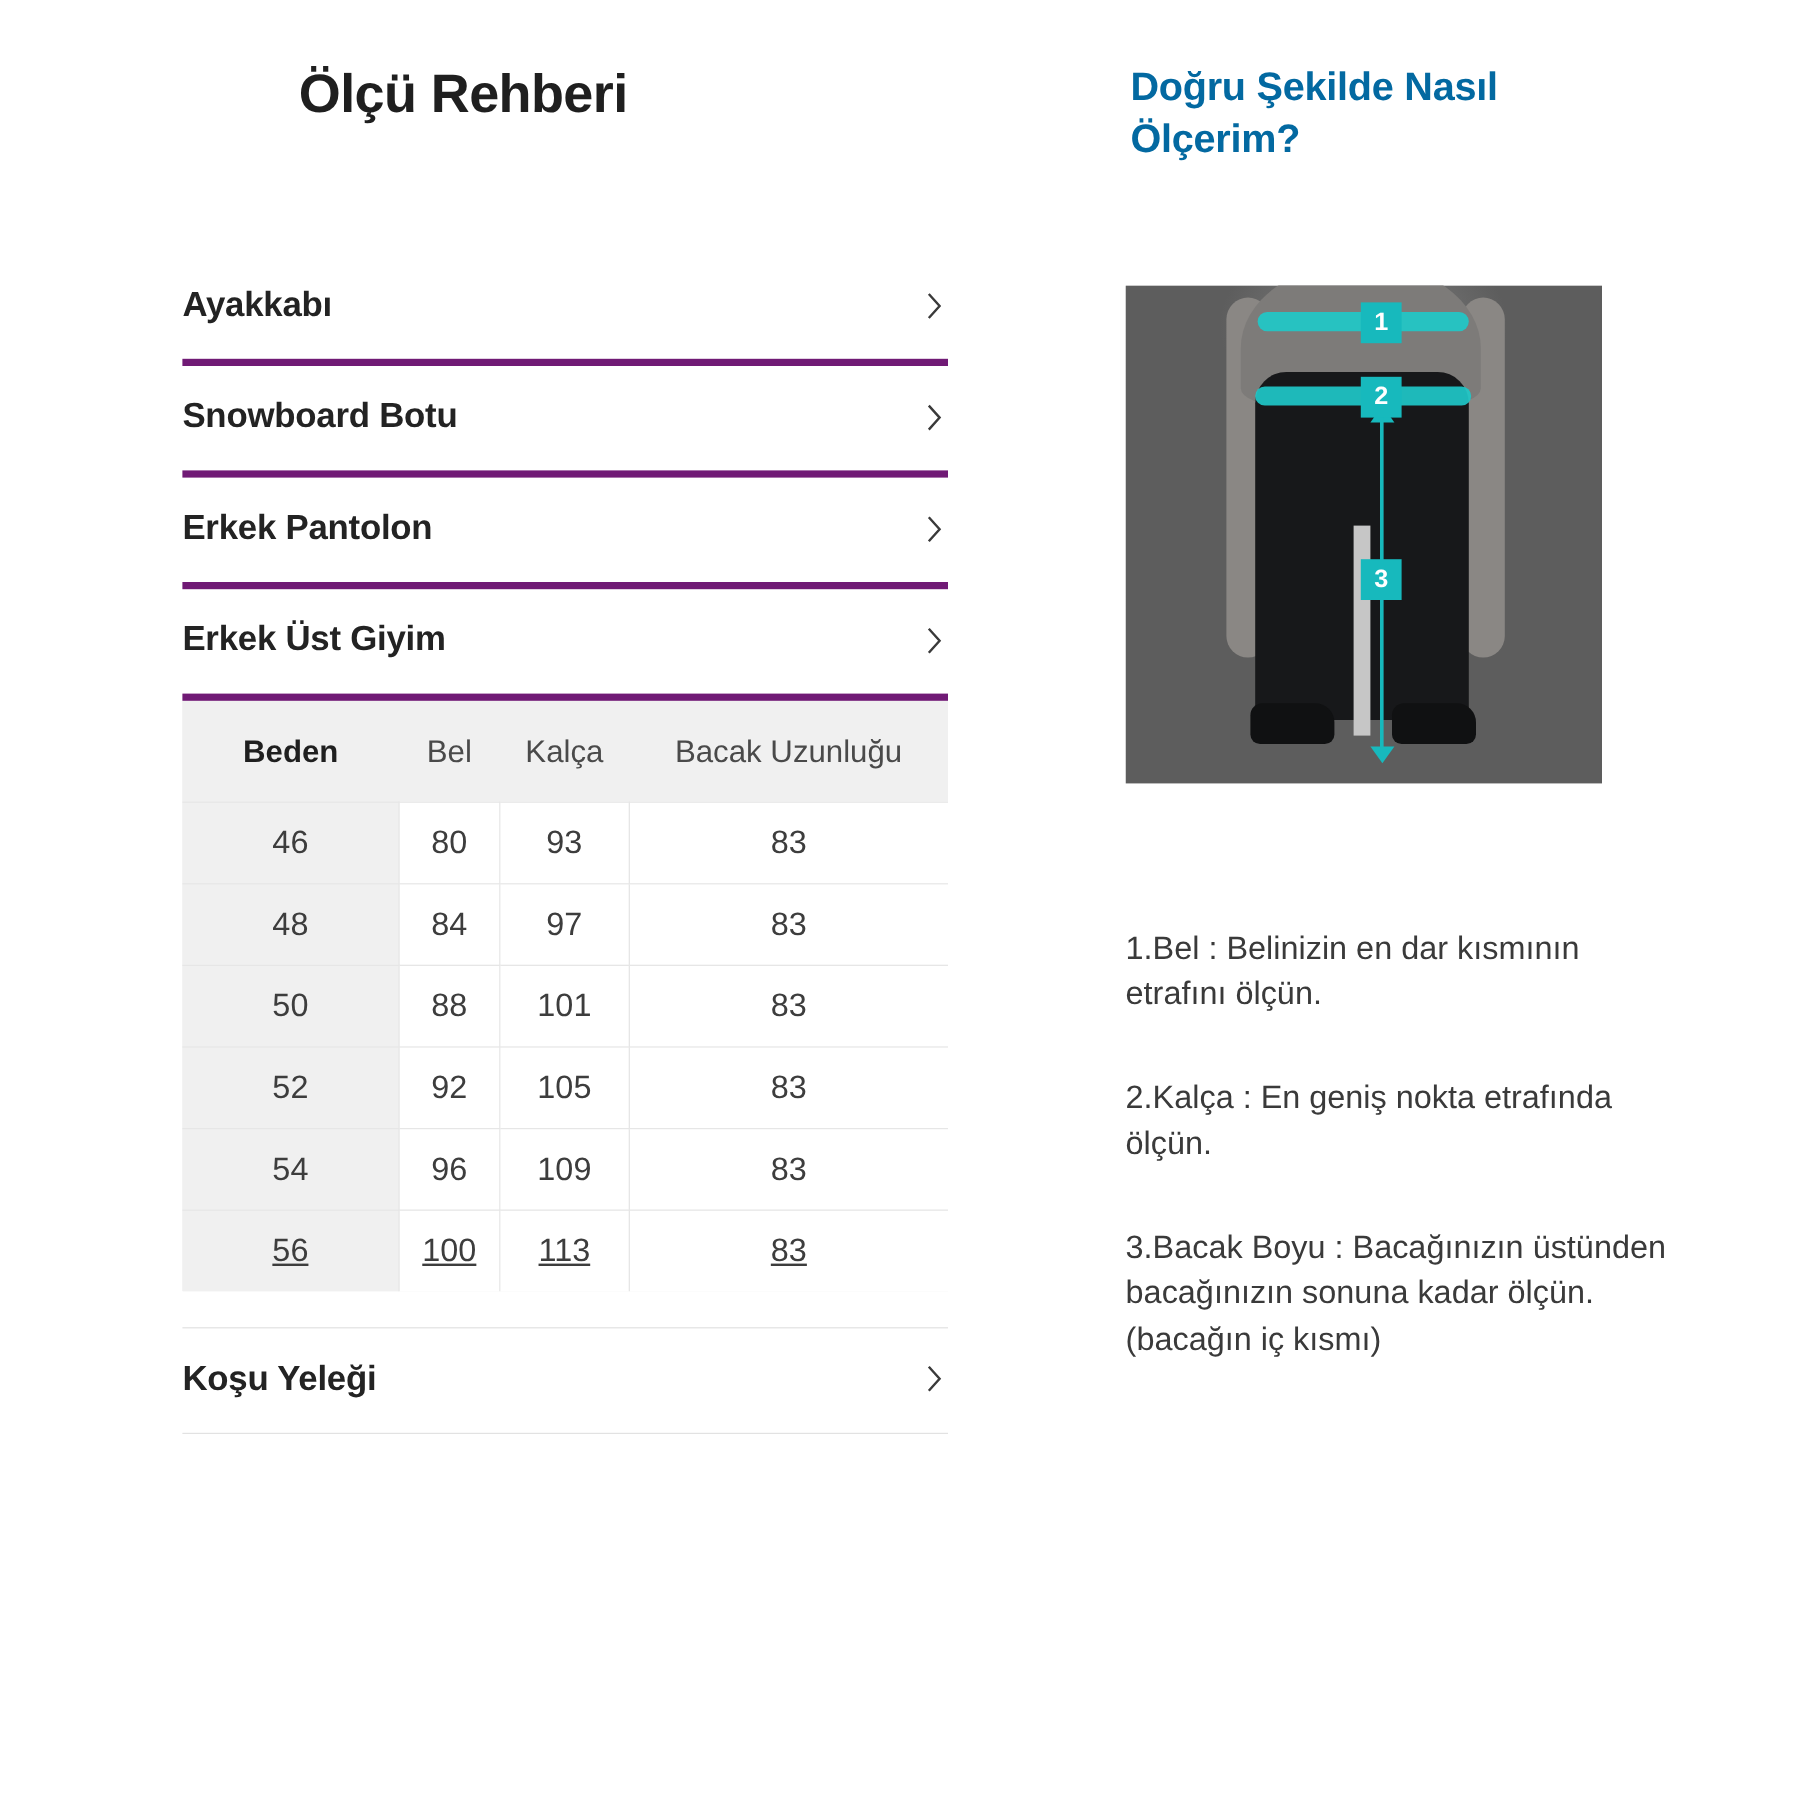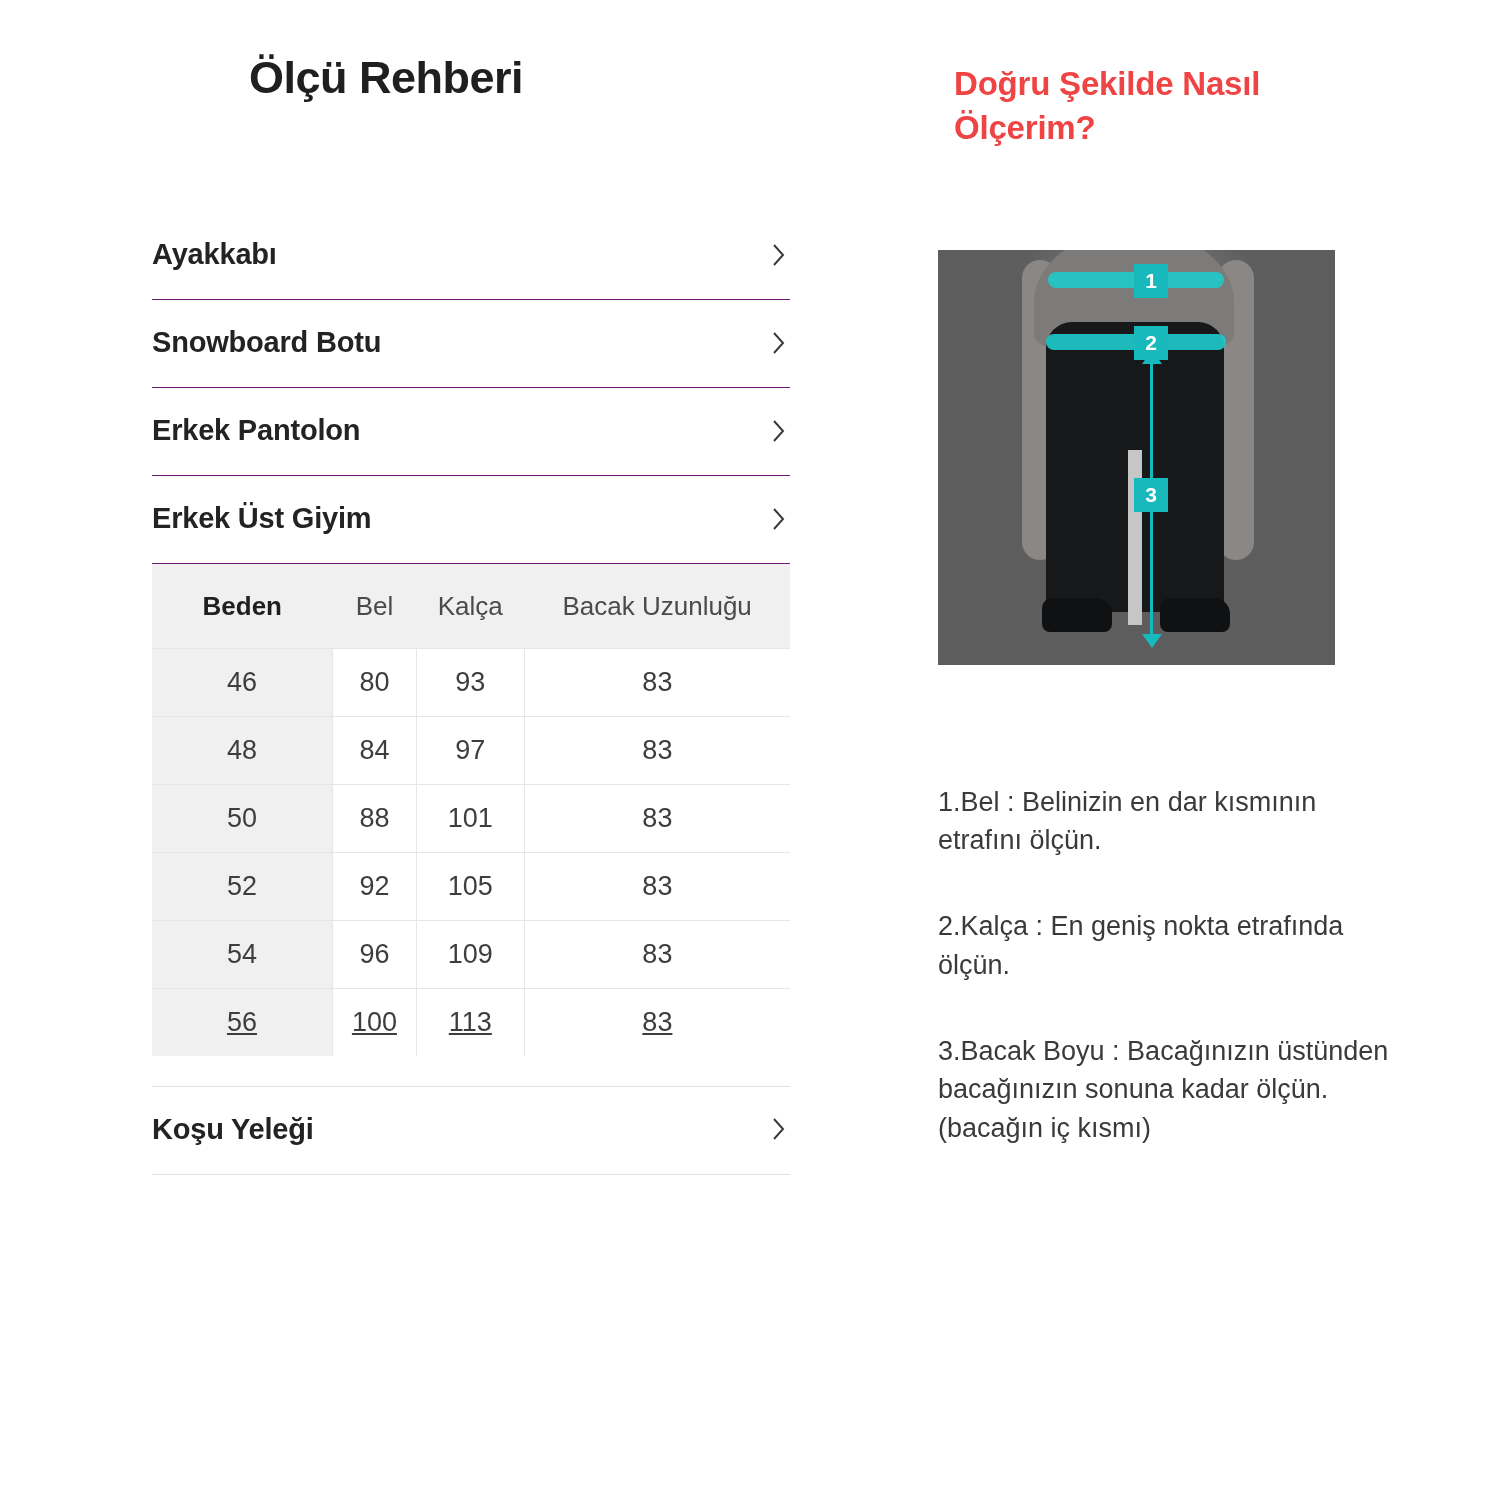--- a/index.html
+++ b/index.html
@@ -41,21 +41,21 @@
     padding-top: 22px;
     text-align: center;
     padding-right: 170px;
   }
 
   .accordion {
     margin-top: 108px;
   }
   .acc-item {
     position: relative;
-    border-bottom: 1px solid #701a75;
+    border-bottom: 6px solid #701a75;
     padding: 26px 0 28px 0;
     display: flex;
     align-items: center;
     justify-content: space-between;
     cursor: pointer;
   }
   .acc-item:first-child {
     border-top: none;
   }
   .acc-label {
@@ -136,23 +136,23 @@
   
   .right-col {
     position: relative;
     width: 630px;
     box-sizing: border-box;
     padding: 30px 100px 0 68px;
   }
   .right-title {
     font-size: 33px;
     font-weight: bold;
-    color: #ef4444;
+    color: #0369a1;
     line-height: 1.33;
-    margin: 16px;
+    margin: 4px;
     padding-top: 16px;
     letter-spacing: -0.2px;
   }
 
   .figure {
     position: relative;
     margin-top: 100px;
     width: 397px;
     height: 415px;
     background: #dcdcdc;

